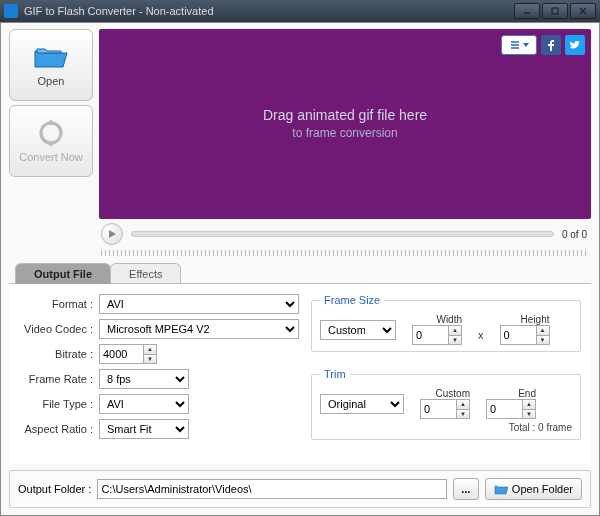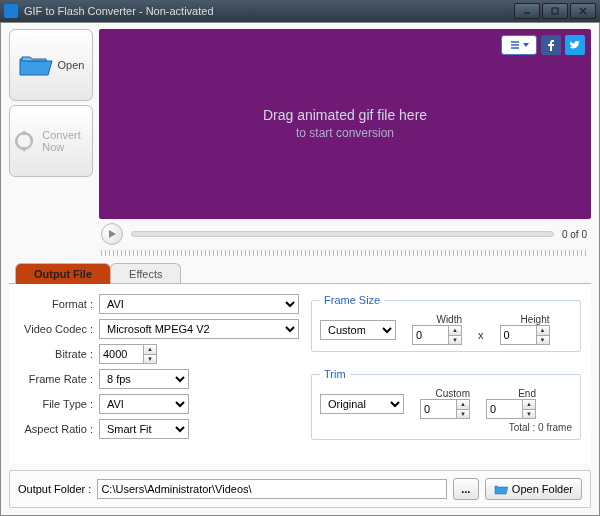--- a/index.html
+++ b/index.html
@@ -11,21 +11,21 @@
 .titlebar .spacer { flex: 1; }
 .winbtn { width: 26px; height: 16px; margin-left: 2px; background: linear-gradient(to bottom,#5a6e82,#37434f); border: 1px solid #222; border-radius: 2px; display: flex; align-items: center; justify-content: center; cursor: pointer; }
 .winbtn svg { width: 10px; height: 10px; }
 
 
 .client { background: #f9f9f9; width: 600px; height: 494px; border: 1px solid #888; position: relative; }
 
 
 .toparea { display: flex; padding: 6px 8px 2px 8px; gap: 6px; }
 .sidebtns { width: 84px; display: flex; flex-direction: column; gap: 4px; }
-.bigbtn { height: 72px; border: 1px solid #bfbfbf; border-radius: 6px; background: linear-gradient(to bottom,#fff,#e8e8e8); display: flex; flex-direction: row; align-items: center; justify-content: center; gap: 4px; font-size: 11px; color: #444; cursor: pointer; }
+.bigbtn { height: 72px; border: 1px solid #bfbfbf; border-radius: 6px; background: linear-gradient(to bottom,#fff,#e8e8e8); display: flex; flex-direction: column; align-items: center; justify-content: center; gap: 4px; font-size: 11px; color: #444; cursor: pointer; }
 .bigbtn.disabled { color: #aaa; }
 .bigbtn .bicon { width: 36px; height: 28px; }
 
 .preview { flex: 1; background: #701a75; border-radius: 2px; height: 190px; position: relative; display: flex; flex-direction: column; align-items: center; justify-content: center; }
 .preview-text { color: #cfd8e4; font-size: 14px; text-align: center; line-height: 1.4; }
 .preview-text .l2 { font-size: 12px; color: #a8b4c4; }
 
 
 .toprighticons { position: absolute; right: 6px; top: 6px; display: flex; gap: 4px; align-items: center; }
 .listmode { width: 36px; height: 20px; border: 1px solid #4a78c4; border-radius: 3px; background: #fff; display: flex; align-items: center; justify-content: center; gap: 2px; cursor: pointer; }
@@ -35,21 +35,21 @@
 
 .playrow { padding: 2px 12px 4px 100px; display: flex; align-items: center; gap: 8px; }
 .playbtn { width: 22px; height: 22px; border-radius: 50%; border: 1px solid #bbb; background: radial-gradient(circle at 30% 30%,#fff,#ddd); display: flex; align-items: center; justify-content: center; cursor: pointer; }
 .slider { flex: 1; height: 6px; background: #e0e0e0; border: 1px solid #ccc; border-radius: 3px; position: relative; }
 .counter { font-size: 10px; color: #333; }
 .ticks { margin: 1px 12px 4px 100px; height: 6px; background: repeating-linear-gradient(to right,#bbb 0,#bbb 1px,transparent 1px,transparent 4px); }
 
 
 .tabrow { display: flex; align-items: flex-end; height: 24px; padding-left: 14px; margin-top: 2px; position: relative; }
 .tab { padding: 4px 18px; font-size: 11px; border: 1px solid #bbb; border-bottom: none; border-top-left-radius: 6px; border-top-right-radius: 6px; background: #eee; color: #555; margin-right: -1px; cursor: pointer; }
-.tab.active { background: #c2410c; font-weight: bold; color: #222; z-index: 2; }
+.tab.active { background: #a3a3a3; font-weight: bold; color: #222; z-index: 2; }
 .tabline { position: absolute; left: 8px; right: 8px; bottom: 0; height: 1px; background: #bbb; }
 
 
 .panel { background: #fff; border-top: none; margin: 0 8px; padding: 10px 10px 8px 10px; display: flex; gap: 12px; font-size: 11px; color: #333; }
 .leftcol { flex: 0 0 280px; }
 .row { display: flex; align-items: center; margin-bottom: 5px; }
 .row .lbl { width: 80px; text-align: right; padding-right: 6px; }
 select, input[type=text] { font-size: 11px; height: 20px; border: 1px solid #aaa; background: #fff; padding: 0 3px; }
 select { padding-right: 14px; }
 .w-full { flex: 1; }
@@ -138,21 +138,21 @@
             </svg>
           </div>
         <div class="social tw">
             <svg width="12" height="12" viewBox="0 0 12 12">
               <path d="M11 3 C10.5 3.2 10 3.3 9.5 3.3 C10 3 10.4 2.5 10.5 2 C10 2.3 9.5 2.5 9 2.6 C8.5 2 7.8 1.8 7 2 C5.8 2.3 5.3 3.5 5.6 4.5 C3.8 4.4 2.2 3.5 1.2 2.2 C0.8 3 1 4 1.8 4.5 C1.4 4.5 1 4.4 0.8 4.2 C0.8 5.2 1.5 6 2.5 6.2 C2.2 6.3 1.8 6.3 1.5 6.2 C1.8 7 2.6 7.6 3.5 7.6 C2.7 8.2 1.7 8.5 0.7 8.4 C1.7 9 2.9 9.4 4 9.4 C7.8 9.4 10 6.2 9.8 3.4 C10.3 3 10.7 2.5 11 3 Z" fill="#fff"></path>
             </svg>
           </div>
       </div>
       <div class="preview-text">
         <div>Drag animated gif file here</div>
-        <div class="l2">to start conversion</div>
+        <div class="l2">to frame conversion</div>
       </div>
     </div>
   </div>
 
   <div class="playrow">
     <div class="playbtn">
       <svg width="10" height="10" viewBox="0 0 10 10">
           <path d="M2 1 L9 5 L2 9 Z" fill="#888"></path>
         </svg>
     </div>

